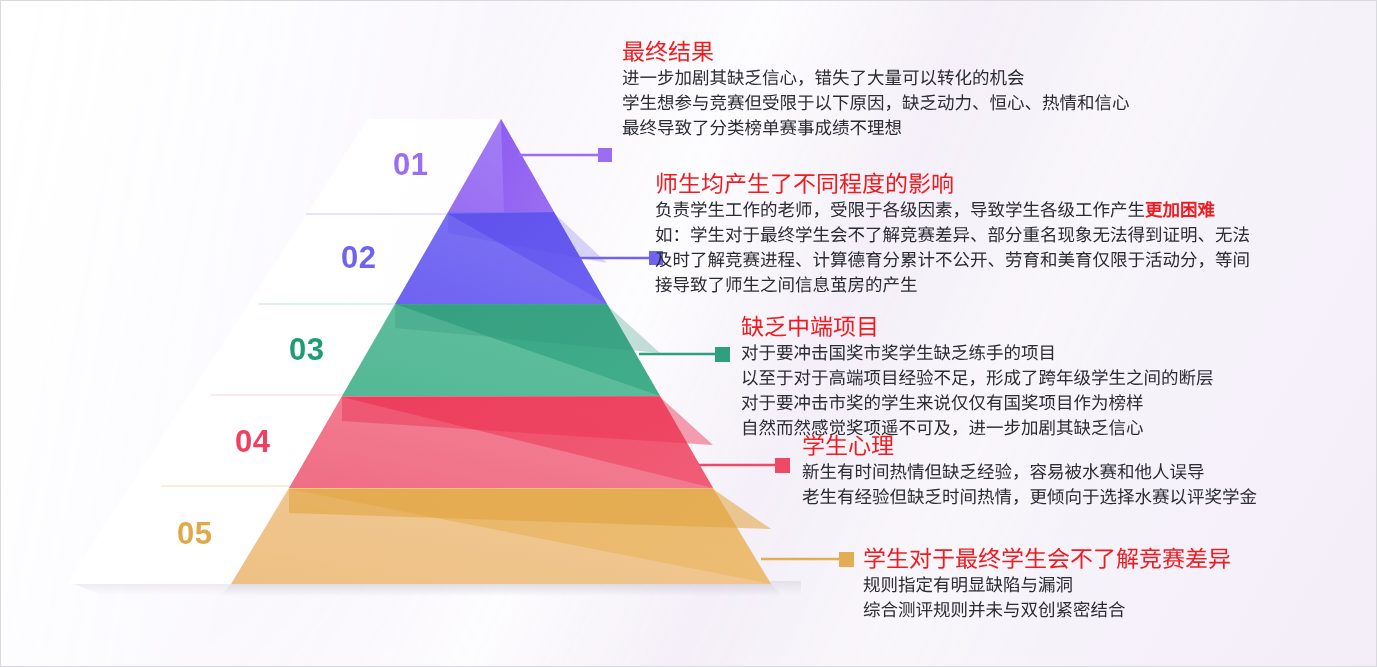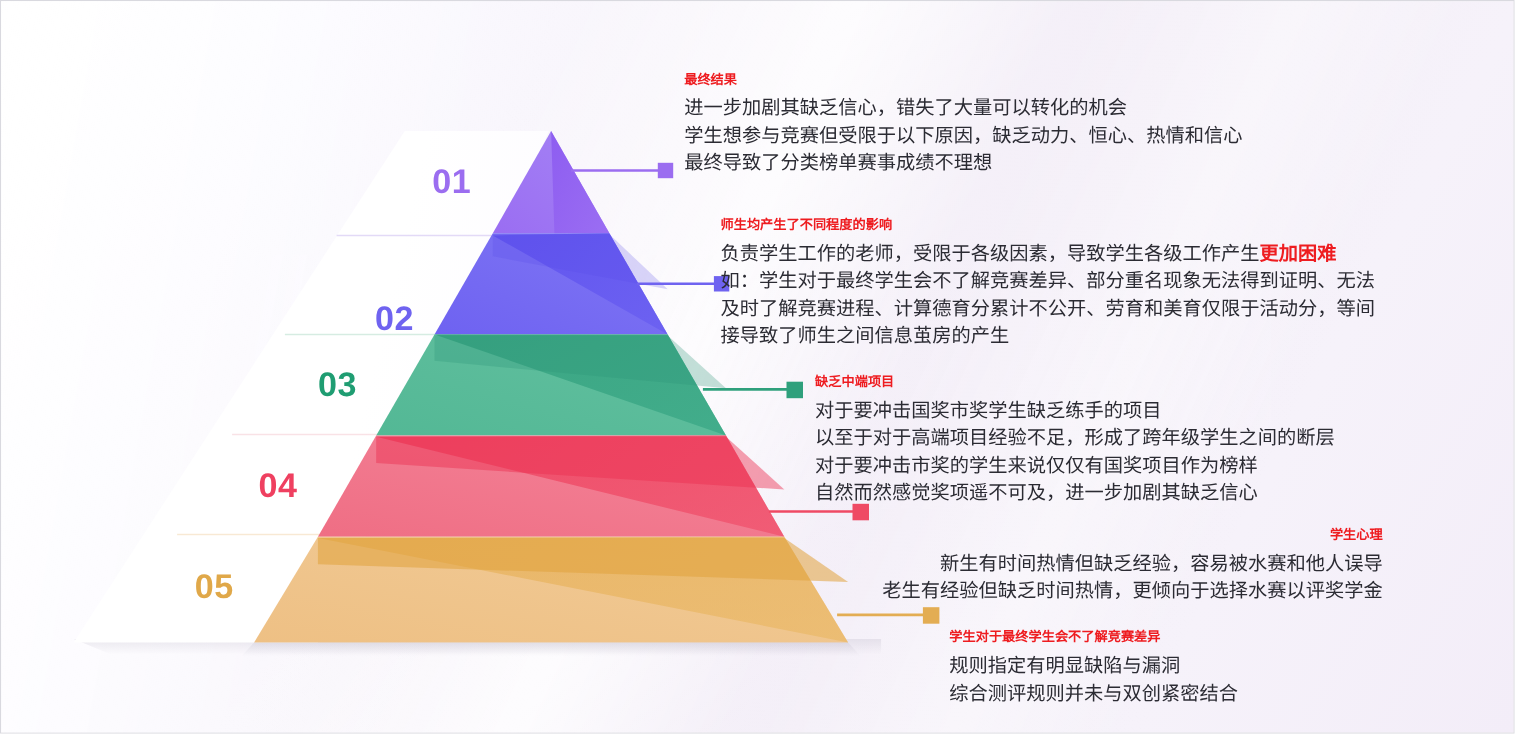--- a/index.html
+++ b/index.html
@@ -79,26 +79,25 @@
   
   .callout {
     position: absolute;
     z-index: 30;
     color: #2b2b33;
     font-size: 17.5px;
     line-height: 25px;
     white-space: nowrap;
   }
   .callout .ct-head {
-    font-weight: 700;
+    font-weight: 400;
     color: #ee1c20;
-    font-size: 12px;
+    font-size: 23px;
     line-height: 26px;
     margin-bottom: 1px;
-    margin-top: 20px;
   }
   .callout .ct-line { display: block; }
   .callout .hl {
     color: #ee1c20;
     font-weight: 700;
   }
 </style>
 </head>
 <body>
 
@@ -226,21 +225,21 @@
         <rect x="774" y="457" width="15" height="15" stroke="none"></rect>
       </g>
       <g stroke="#e3ad53" stroke-width="2.4" fill="#e3ad53">
         <line x1="760" y1="558" x2="840" y2="558"></line>
         <rect x="838" y="551" width="15" height="15" stroke="none"></rect>
       </g>
     </svg>
   </div>
 
   <div class="num" style="left:392px; top:146px; color:#9b6df0;">01</div>
-  <div class="num" style="left:340px; top:239px; color:#6f63f0;margin-top:32px;">02</div>
+  <div class="num" style="left:340px; top:239px; color:#6f63f0;">02</div>
   <div class="num" style="left:288px; top:331px; color:#1f9d72;">03</div>
   <div class="num" style="left:234px; top:423px; color:#ef4060;">04</div>
   <div class="num" style="left:176px; top:515px; color:#e0a849;">05</div>
 
   <div class="callout" style="left:621px; top:38px;">
     <div class="ct-head">最终结果</div>
     <span class="ct-line">进一步加剧其缺乏信心，错失了大量可以转化的机会</span>
     <span class="ct-line">学生想参与竞赛但受限于以下原因，缺乏动力、恒心、热情和信心</span>
     <span class="ct-line">最终导致了分类榜单赛事成绩不理想</span>
   </div>
@@ -254,21 +253,21 @@
   </div>
 
   <div class="callout" style="left:740px; top:313px;">
     <div class="ct-head">缺乏中端项目</div>
     <span class="ct-line">对于要冲击国奖市奖学生缺乏练手的项目</span>
     <span class="ct-line">以至于对于高端项目经验不足，形成了跨年级学生之间的断层</span>
     <span class="ct-line">对于要冲击市奖的学生来说仅仅有国奖项目作为榜样</span>
     <span class="ct-line">自然而然感觉奖项遥不可及，进一步加剧其缺乏信心</span>
   </div>
 
-  <div class="callout" style="left:801px; top:452px;text-align:right;">
+  <div class="callout" style="left:801px; top:432px;">
     <div class="ct-head">学生心理</div>
     <span class="ct-line">新生有时间热情但缺乏经验，容易被水赛和他人误导</span>
     <span class="ct-line">老生有经验但缺乏时间热情，更倾向于选择水赛以评奖学金</span>
   </div>
 
   <div class="callout" style="left:862px; top:545px;">
     <div class="ct-head">学生对于最终学生会不了解竞赛差异</div>
     <span class="ct-line">规则指定有明显缺陷与漏洞</span>
     <span class="ct-line">综合测评规则并未与双创紧密结合</span>
   </div>

